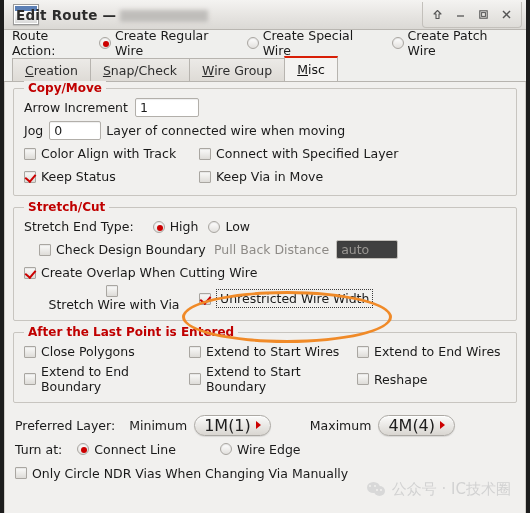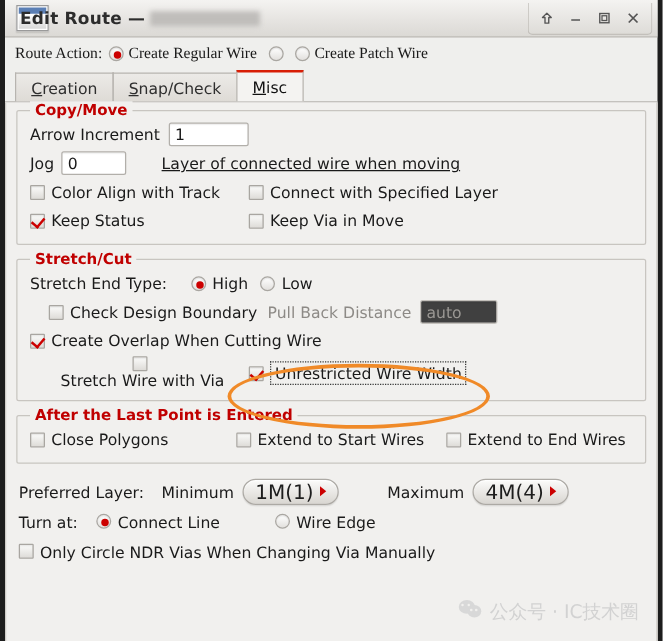--- a/index.html
+++ b/index.html
@@ -50,21 +50,20 @@
   }
   .win-btn{
     width:23px;height:21px;display:flex;align-items:center;justify-content:center;
     font-size:13px;color:#4a4a4a;cursor:default;
   }
   .win-btn svg{display:block;}
   
   .route-action{
     display:flex;align-items:center;height:25px;padding-left:8px;gap:0;
     font-size:12.5px;
-    font-family:Liberation Serif, serif;
   }
   .route-action .lbl{margin-right:5px;}
   .ra-item{display:flex;align-items:center;margin-right:9px;}
   .ra-item .txt{margin-left:4px;}
   
   .radio{
     width:12px;height:12px;border-radius:50%;box-sizing:border-box;
     background:linear-gradient(to bottom,#ffffff,#e2e0dd);
     border:1px solid #a9a6a1;position:relative;flex:none;
     box-shadow:inset 0 1px 1px rgba(0,0,0,.10);
@@ -140,21 +139,21 @@
   }
   
   .focusdot{border:1px dotted #3a3a3a;padding:1px 3px;}
   
   .annot{
     position:absolute;left:178px;top:291px;width:204px;height:46px;
     border:3px solid #f08a28;border-radius:50%;pointer-events:none;z-index:20;
   }
   
   .watermark{
-    position:absolute;right:14px;bottom:16px;display:flex;gap:6px;
+    position:absolute;right:14px;bottom:16px;display:flex;align-items:center;gap:6px;
     color:#d2d2d2;font-size:15px;pointer-events:none;user-select:none;
   }
   .wm-logo{position:relative;width:19px;height:15px;}
   .wm-logo .b1,.wm-logo .b2{
     position:absolute;border-radius:50%;background:#d8d8d8;
   }
   .wm-logo .b1{left:0;top:0;width:13px;height:11px;}
   .wm-logo .b2{left:7px;top:4px;width:11px;height:10px;}
   .wm-logo .b1::after{
     content:"";position:absolute;left:2.5px;top:3px;width:2px;height:2px;border-radius:50%;
@@ -206,47 +205,49 @@
 
   <div class="route-action">
     <span class="lbl">Route Action:</span>
 
     <div class="ra-item">
       <span class="radio on"></span>
       <span class="txt">Create Regular Wire</span>
     </div>
     <div class="ra-item">
       <span class="radio"></span>
+      <span class="txt">Create Special Wire</span>
     </div>
     <div class="ra-item">
       <span class="radio"></span>
       <span class="txt">Create Patch Wire</span>
     </div>
   </div>
 
   <div class="tabstrip">
     <div class="tab"><u>C</u><span>reation</span></div>
     <div class="tab"><u>S</u><span>nap/Check</span></div>
+    <div class="tab"><u>W</u><span>ire Group</span></div>
     <div class="tab active"><u>M</u><span>isc</span></div>
   </div>
 
   <div class="panel">
 
     <div class="group">
       <div class="legend">Copy/Move</div>
 
       <div class="row">
         <span>Arrow Increment</span>
         <input class="tf" style="width: 64px; margin-left: 7px;" value="1">
       </div>
 
       <div class="row">
         <span>Jog</span>
         <input class="tf" style="width: 52px; margin-left: 6px;" value="0">
-        <span style="margin-left:28px;text-decoration:underline;">Layer of connected wire when moving</span>
+        <span style="margin-left:5px;">Layer of connected wire when moving</span>
       </div>
 
       <div class="row">
         <div class="opt" style="width:175px;">
           <span class="cb"></span>
           <span class="txt">Color Align with Track</span>
         </div>
         <div class="opt">
           <span class="cb"></span>
           <span class="txt">Connect with Specified Layer</span>
@@ -319,20 +320,34 @@
         <div class="opt" style="width:168px;">
           <span class="cb"></span>
           <span class="txt">Extend to Start Wires</span>
         </div>
         <div class="opt">
           <span class="cb"></span>
           <span class="txt">Extend to End Wires</span>
         </div>
       </div>
 
+      <div class="row">
+        <div class="opt" style="width:165px;">
+          <span class="cb"></span>
+          <span class="txt">Extend to End Boundary</span>
+        </div>
+        <div class="opt" style="width:168px;">
+          <span class="cb"></span>
+          <span class="txt">Extend to Start Boundary</span>
+        </div>
+        <div class="opt">
+          <span class="cb"></span>
+          <span class="txt">Reshape</span>
+        </div>
+      </div>
     </div>
 
     <div class="bottom-rows">
 
       <div class="row">
         <span>Preferred Layer:</span>
         <span style="margin-left:14px;">Minimum</span>
         <span class="pill" style="margin-left:7px;">
           <span>1M(1)</span>
           <span class="tri"></span>

